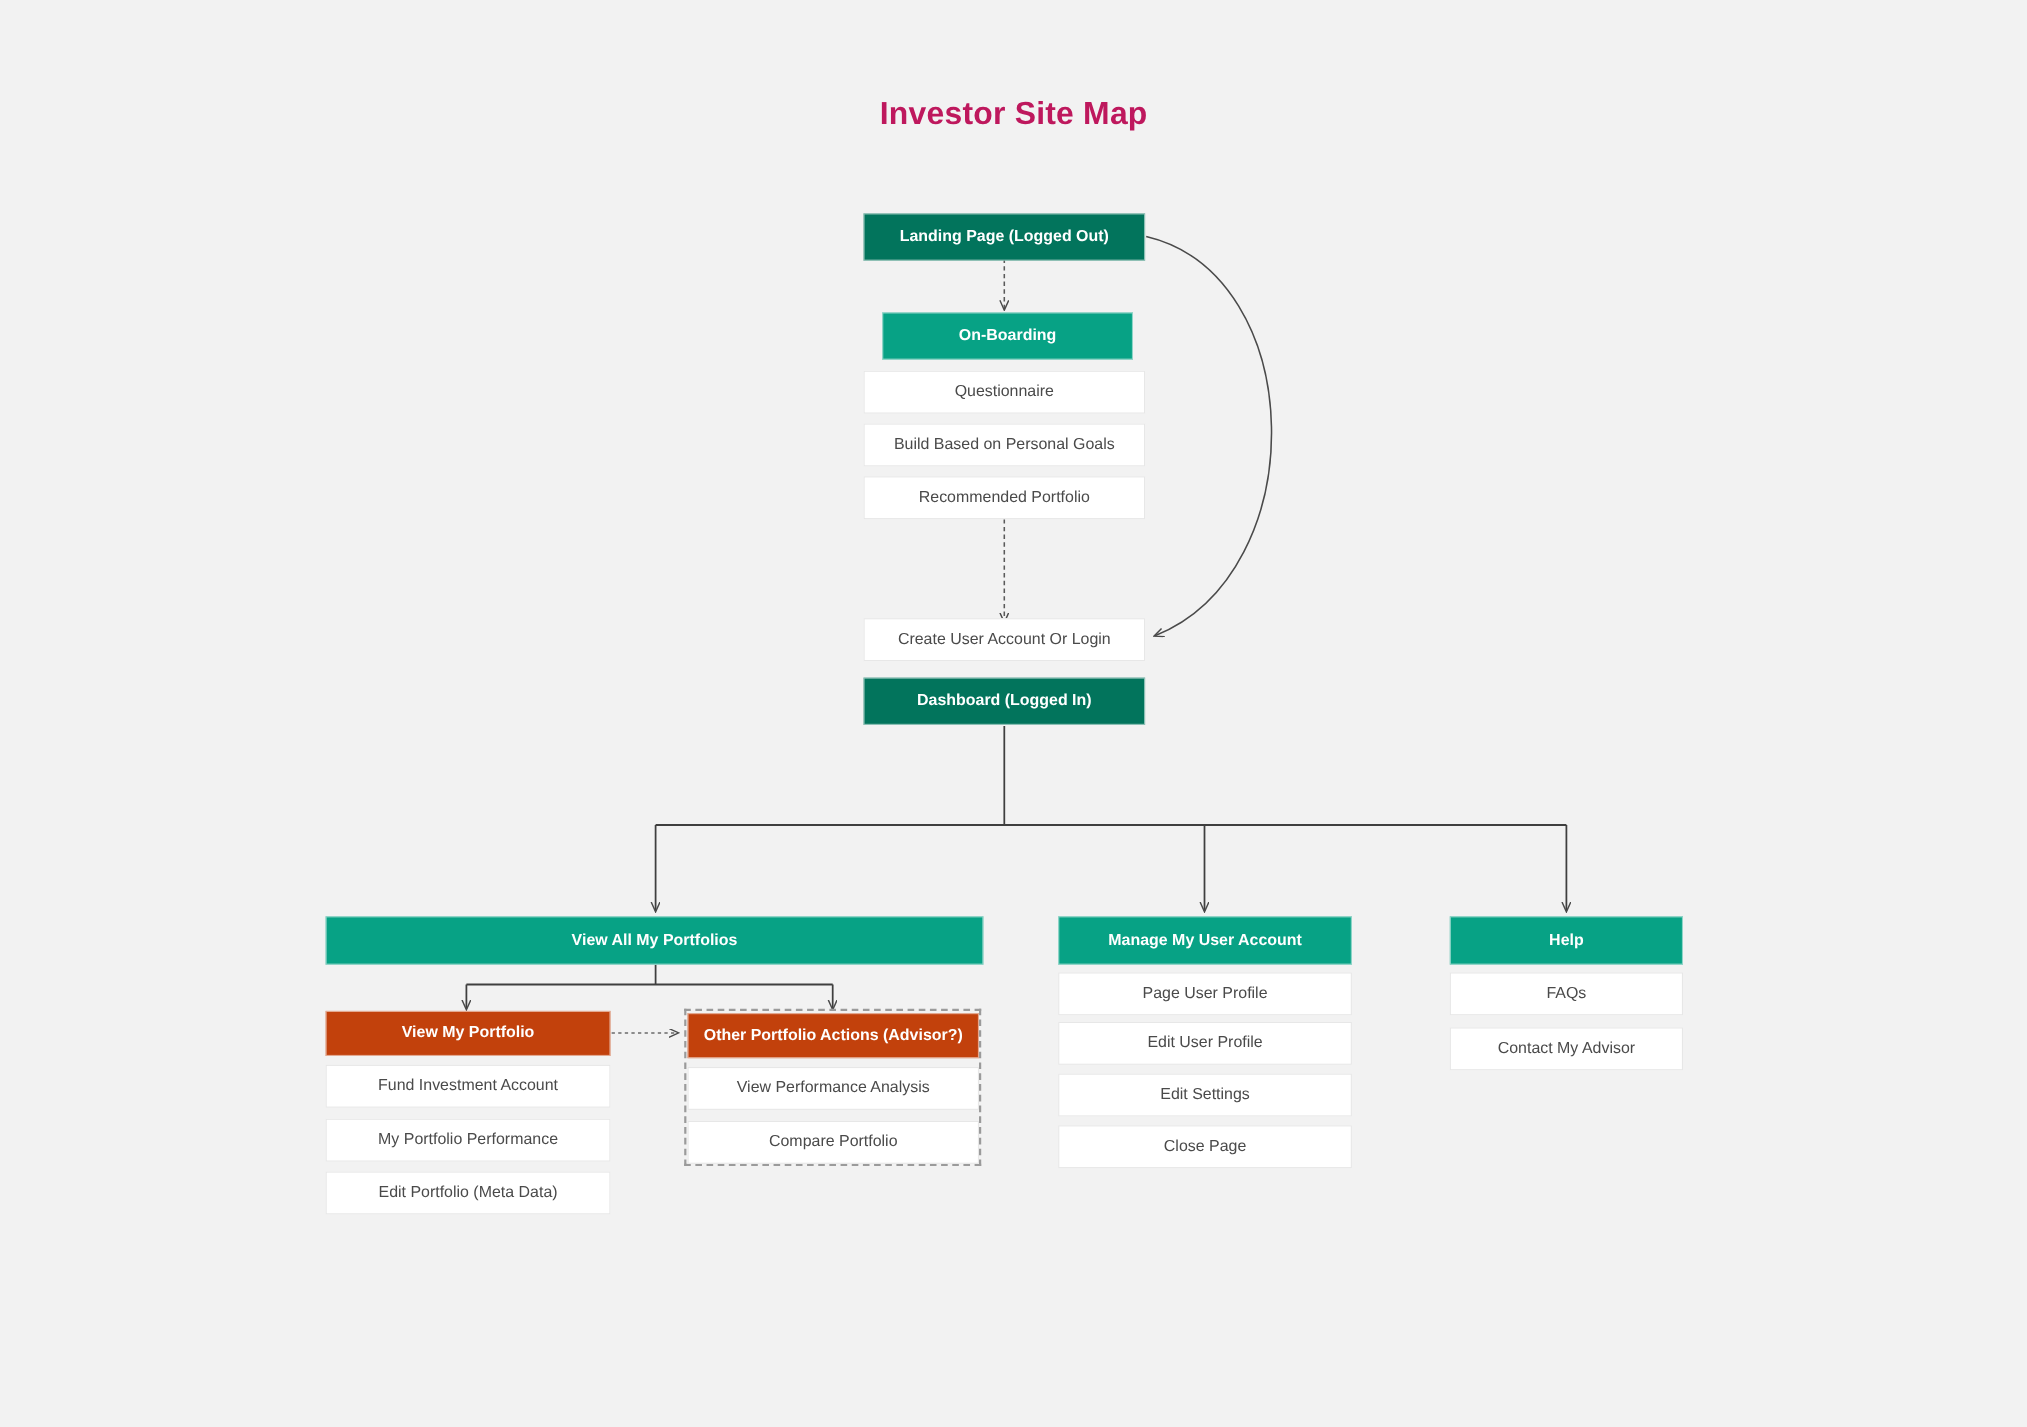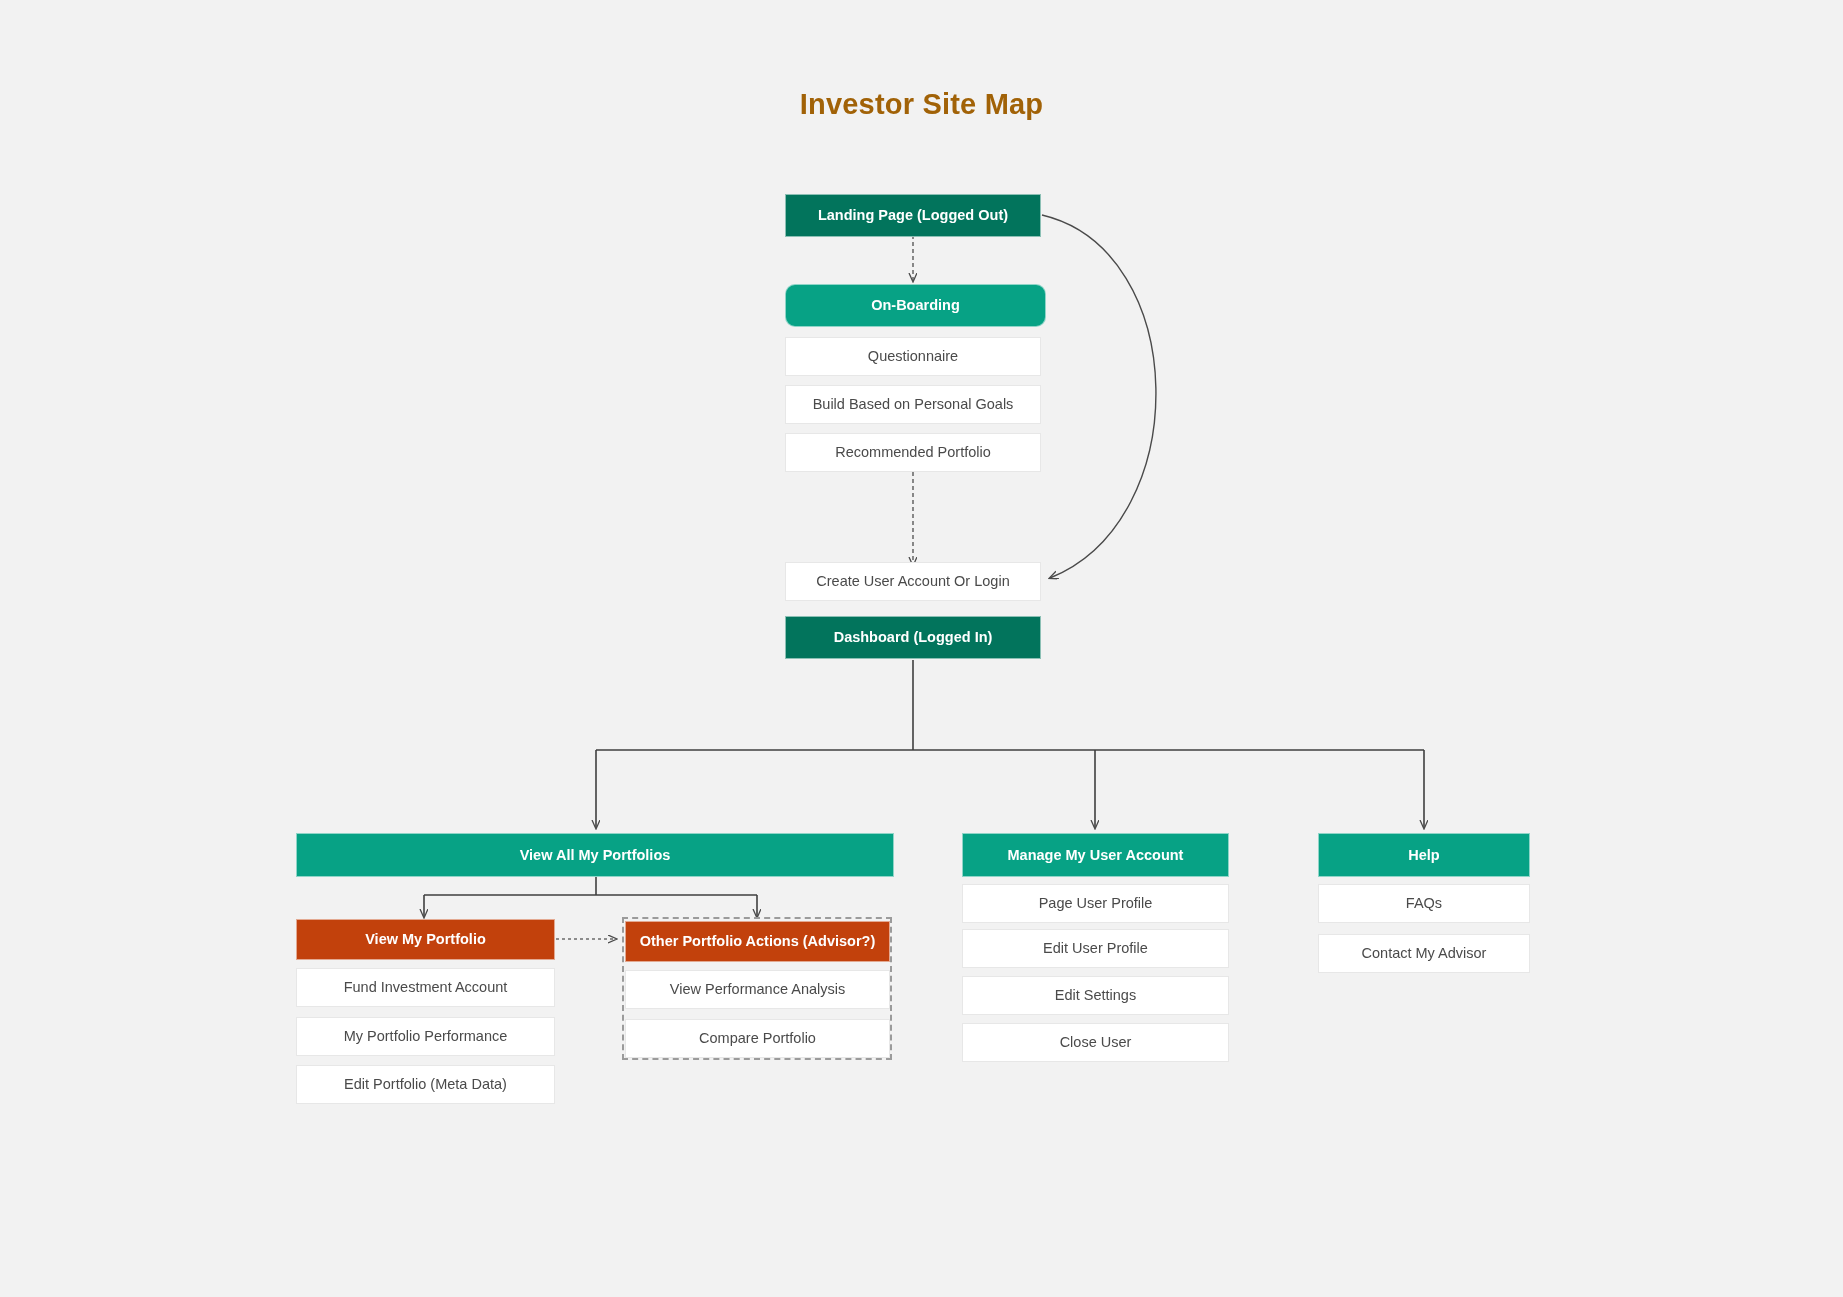--- a/index.html
+++ b/index.html
@@ -30,21 +30,21 @@
   }
 
   .page-title {
     position: absolute;
     left: 0;
     top: 88px;
     width: 1843px;
     text-align: center;
     font-size: 29px;
     font-weight: bold;
-    color: #a16207;
+    color: #be185d;
     letter-spacing: 0.2px;
   }
 
   .node {
     position: absolute;
     box-sizing: border-box;
     display: flex;
     align-items: center;
     justify-content: center;
     text-align: center;
@@ -119,21 +119,21 @@
 
     <line x1="556" y1="939" x2="616" y2="939" stroke="#6b6b6b" stroke-width="1.4" stroke-dasharray="3 3" marker-end="url(#arrowSolid)"></line>
   </svg>
 
   <div class="group-dashed" style="left:622px; top:917px; width:270px; height:143px;"></div>
 
   <div class="node node-head head-dark" style="left:785px; top:194px; width:256px; height:43px;">
     <span>Landing Page (Logged Out)</span>
   </div>
 
-  <div class="node node-head head-mid" style="left:785px; top:284px; width:261px; height:43px;border-radius:10px;">
+  <div class="node node-head head-mid" style="left:802px; top:284px; width:228px; height:43px;">
     <span>On-Boarding</span>
   </div>
 
   <div class="node node-leaf" style="left:785px; top:337px; width:256px; height:39px;">
     <span>Questionnaire</span>
   </div>
 
   <div class="node node-leaf" style="left:785px; top:385px; width:256px; height:39px;">
     <span>Build Based on Personal Goals</span>
   </div>
@@ -186,21 +186,21 @@
   <div class="node node-leaf" style="left:962px; top:884px; width:267px; height:39px;">
     <span>Page User Profile</span>
   </div>
   <div class="node node-leaf" style="left:962px; top:929px; width:267px; height:39px;">
     <span>Edit User Profile</span>
   </div>
   <div class="node node-leaf" style="left:962px; top:976px; width:267px; height:39px;">
     <span>Edit Settings</span>
   </div>
   <div class="node node-leaf" style="left:962px; top:1023px; width:267px; height:39px;">
-    <span>Close User</span>
+    <span>Close Page</span>
   </div>
 
   <div class="node node-head head-mid" style="left:1318px; top:833px; width:212px; height:44px;">
     <span>Help</span>
   </div>
 
   <div class="node node-leaf" style="left:1318px; top:884px; width:212px; height:39px;">
     <span>FAQs</span>
   </div>
   <div class="node node-leaf" style="left:1318px; top:934px; width:212px; height:39px;">

